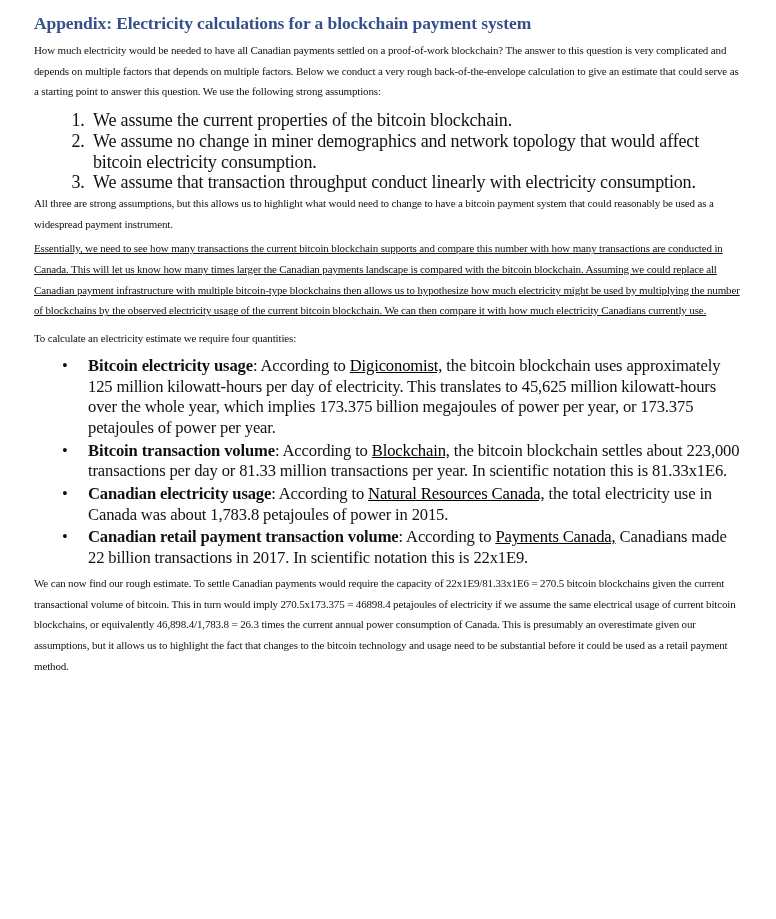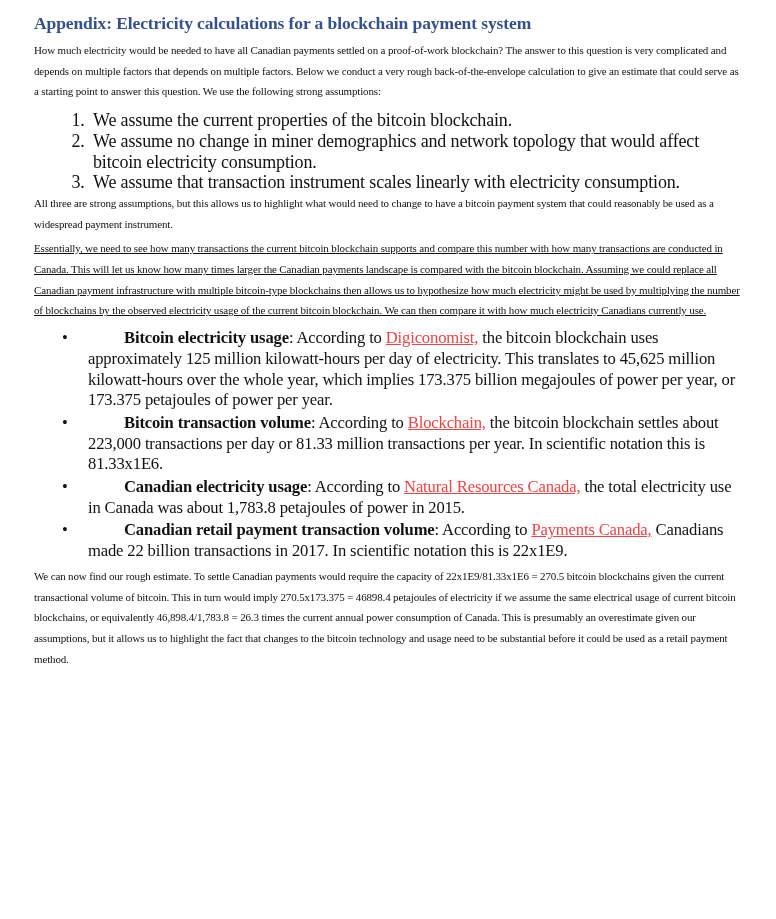--- a/index.html
+++ b/index.html
@@ -62,44 +62,45 @@
       position: relative;
       padding-left: 0;
       margin-bottom: 2px;
     }
     ul.quantities li .bullet {
       position: absolute;
       left: -26px;
       top: 0;
     }
     a.link {
-      color: #ef4444;
+      color: #000000;
       text-decoration: underline;
     }
     .final { margin-top: 4px; }
-    b { font-weight: bold; margin-left: 36px; }
+    b { font-weight: bold; }
   </style>
 </head>
 <body>
 
 <div class="page">
   <h1>Appendix: Electricity calculations for a blockchain payment system</h1>
 
   <p class="intro">How much electricity would be needed to have all Canadian payments settled on a proof-of-work blockchain? The answer to this question is very complicated and depends on multiple factors that depends on multiple factors. Below we conduct a very rough back-of-the-envelope calculation to give an estimate that could serve as a starting point to answer this question. We use the following strong assumptions:</p>
 
   <ol class="assumptions">
     <li>We assume the current properties of the bitcoin blockchain.</li>
     <li>We assume no change in miner demographics and network topology that would affect bitcoin electricity consumption.</li>
-    <li>We assume that transaction instrument scales linearly with electricity consumption.</li>
+    <li>We assume that transaction throughput conduct linearly with electricity consumption.</li>
   </ol>
 
   <p class="after-list">All three are strong assumptions, but this allows us to highlight what would need to change to have a bitcoin payment system that could reasonably be used as a widespread payment instrument.</p>
 
   <p class="para2">Essentially, we need to see how many transactions the current bitcoin blockchain supports and compare this number with how many transactions are conducted in Canada. This will let us know how many times larger the Canadian payments landscape is compared with the bitcoin blockchain. Assuming we could replace all Canadian payment infrastructure with multiple bitcoin-type blockchains then allows us to hypothesize how much electricity might be used by multiplying the number of blockchains by the observed electricity usage of the current bitcoin blockchain. We can then compare it with how much electricity Canadians currently use.</p>
 
+  <p class="para3">To calculate an electricity estimate we require four quantities:</p>
 
   <ul class="quantities">
     <li>
       <span class="bullet">•</span>
       <b>Bitcoin electricity usage</b><span>: According to </span><a class="link" href="#">Digiconomist,</a><span> the bitcoin blockchain uses approximately 125 million kilowatt-hours per day of electricity. This translates to 45,625 million kilowatt-hours over the whole year, which implies 173.375 billion megajoules of power per year, or 173.375 petajoules of power per year.</span>
     </li>
     <li>
       <span class="bullet">•</span>
       <b>Bitcoin transaction volume</b><span>: According to </span><a class="link" href="#">Blockchain,</a><span> the bitcoin blockchain settles about 223,000 transactions per day or 81.33 million transactions per year. In scientific notation this is 81.33x1E6.</span>
     </li>

